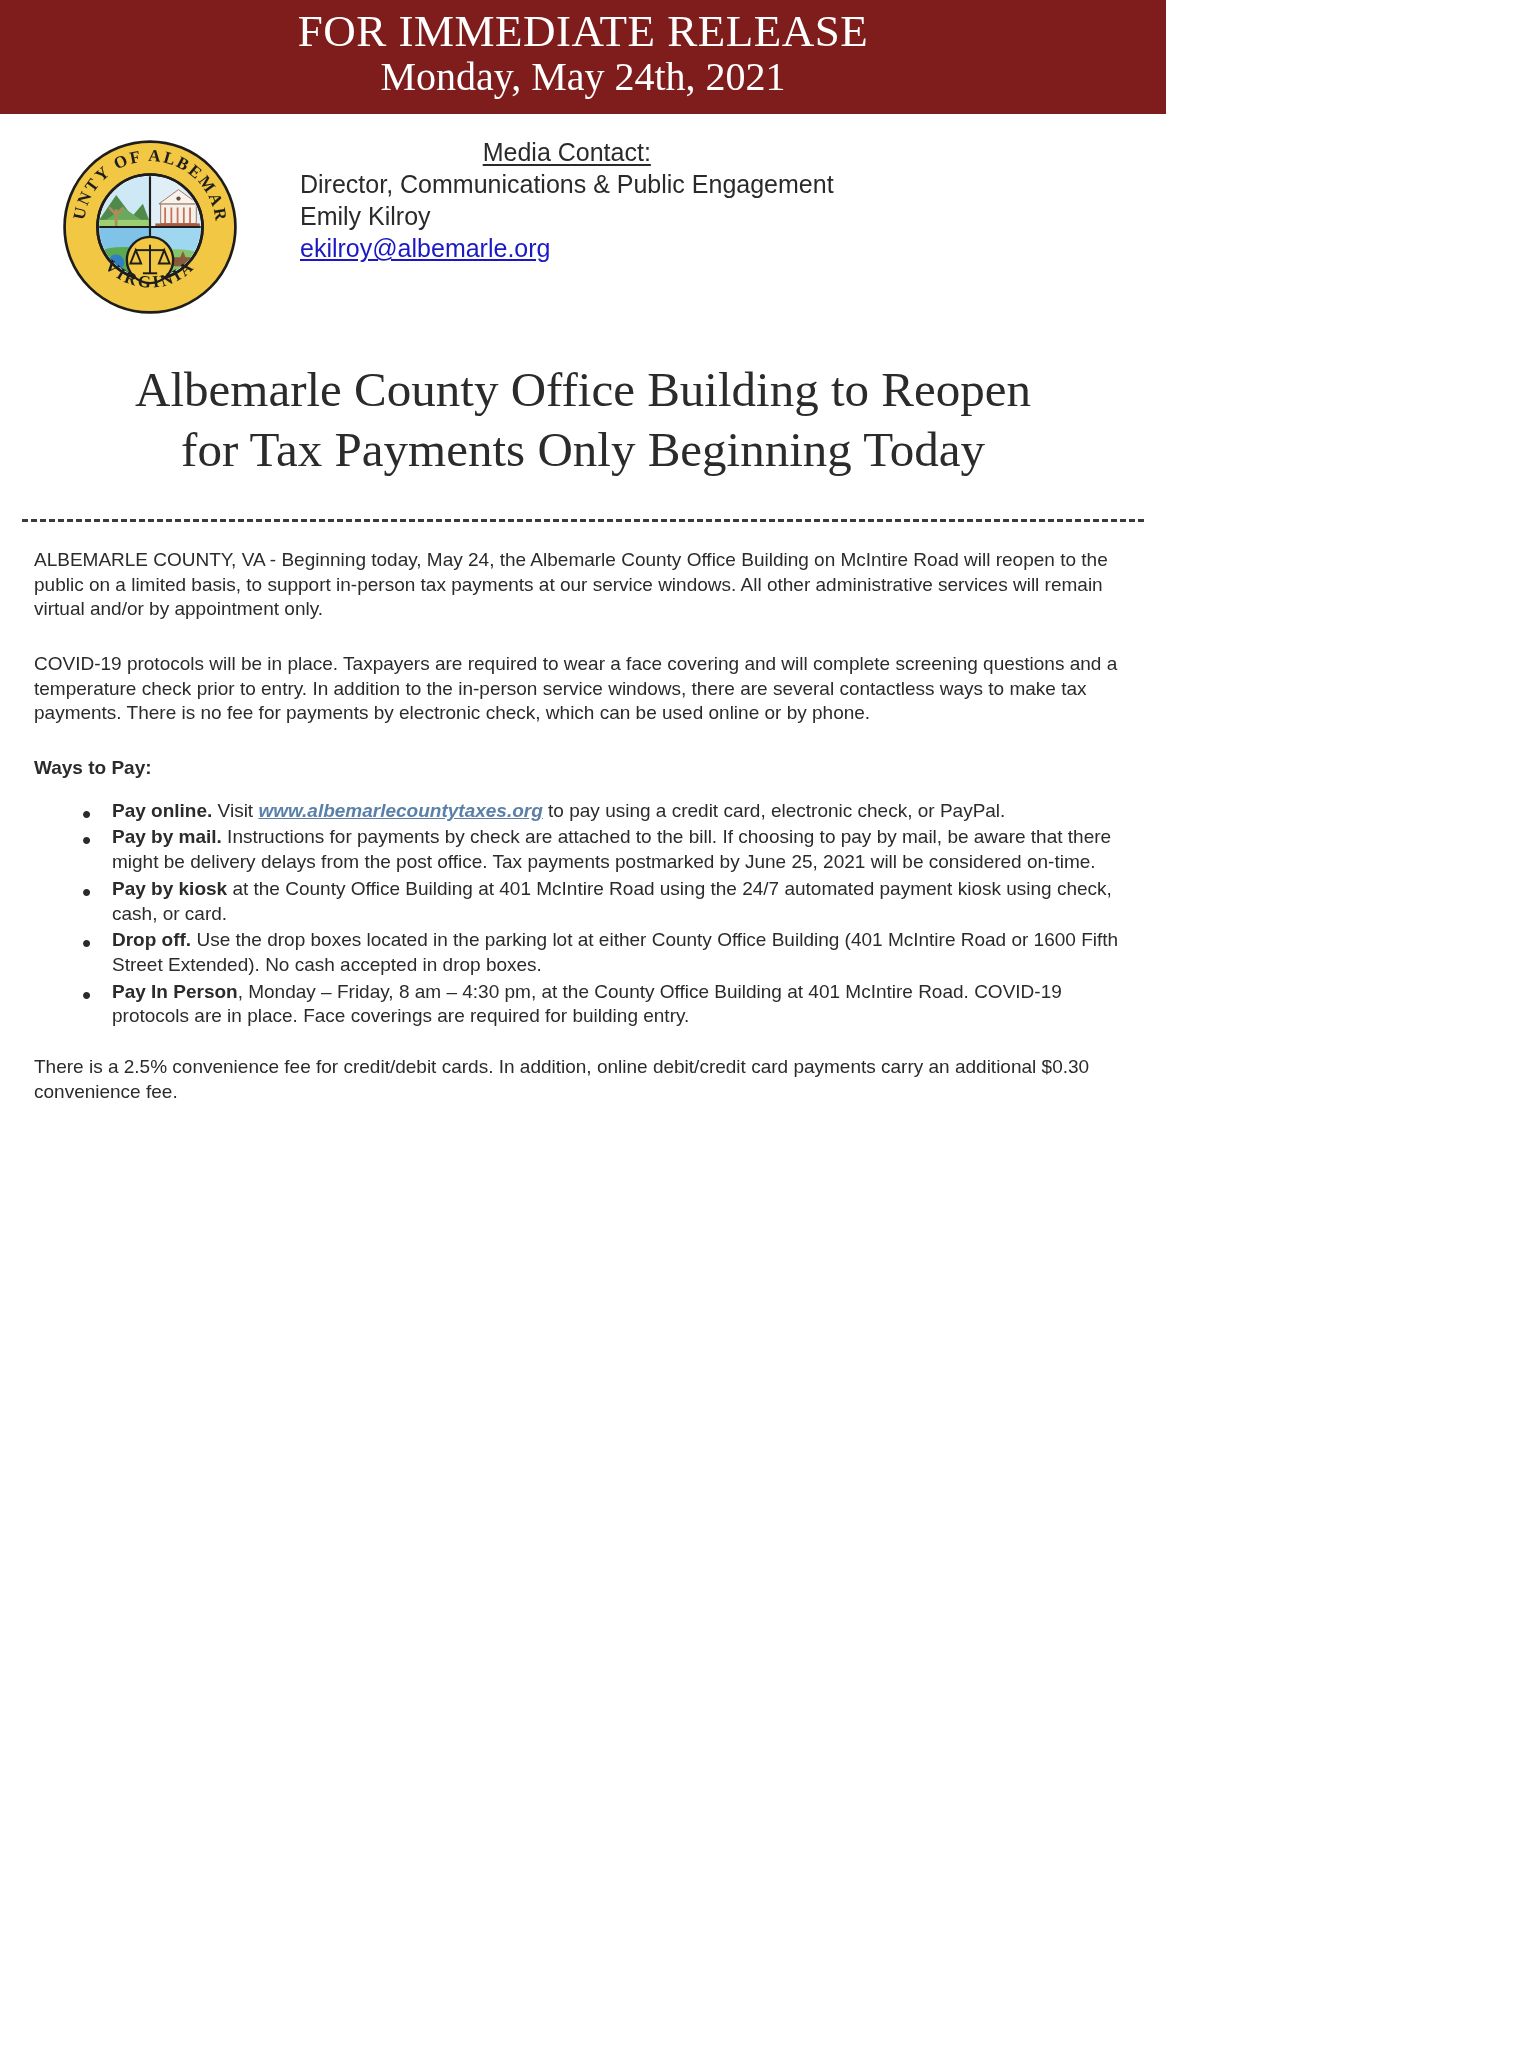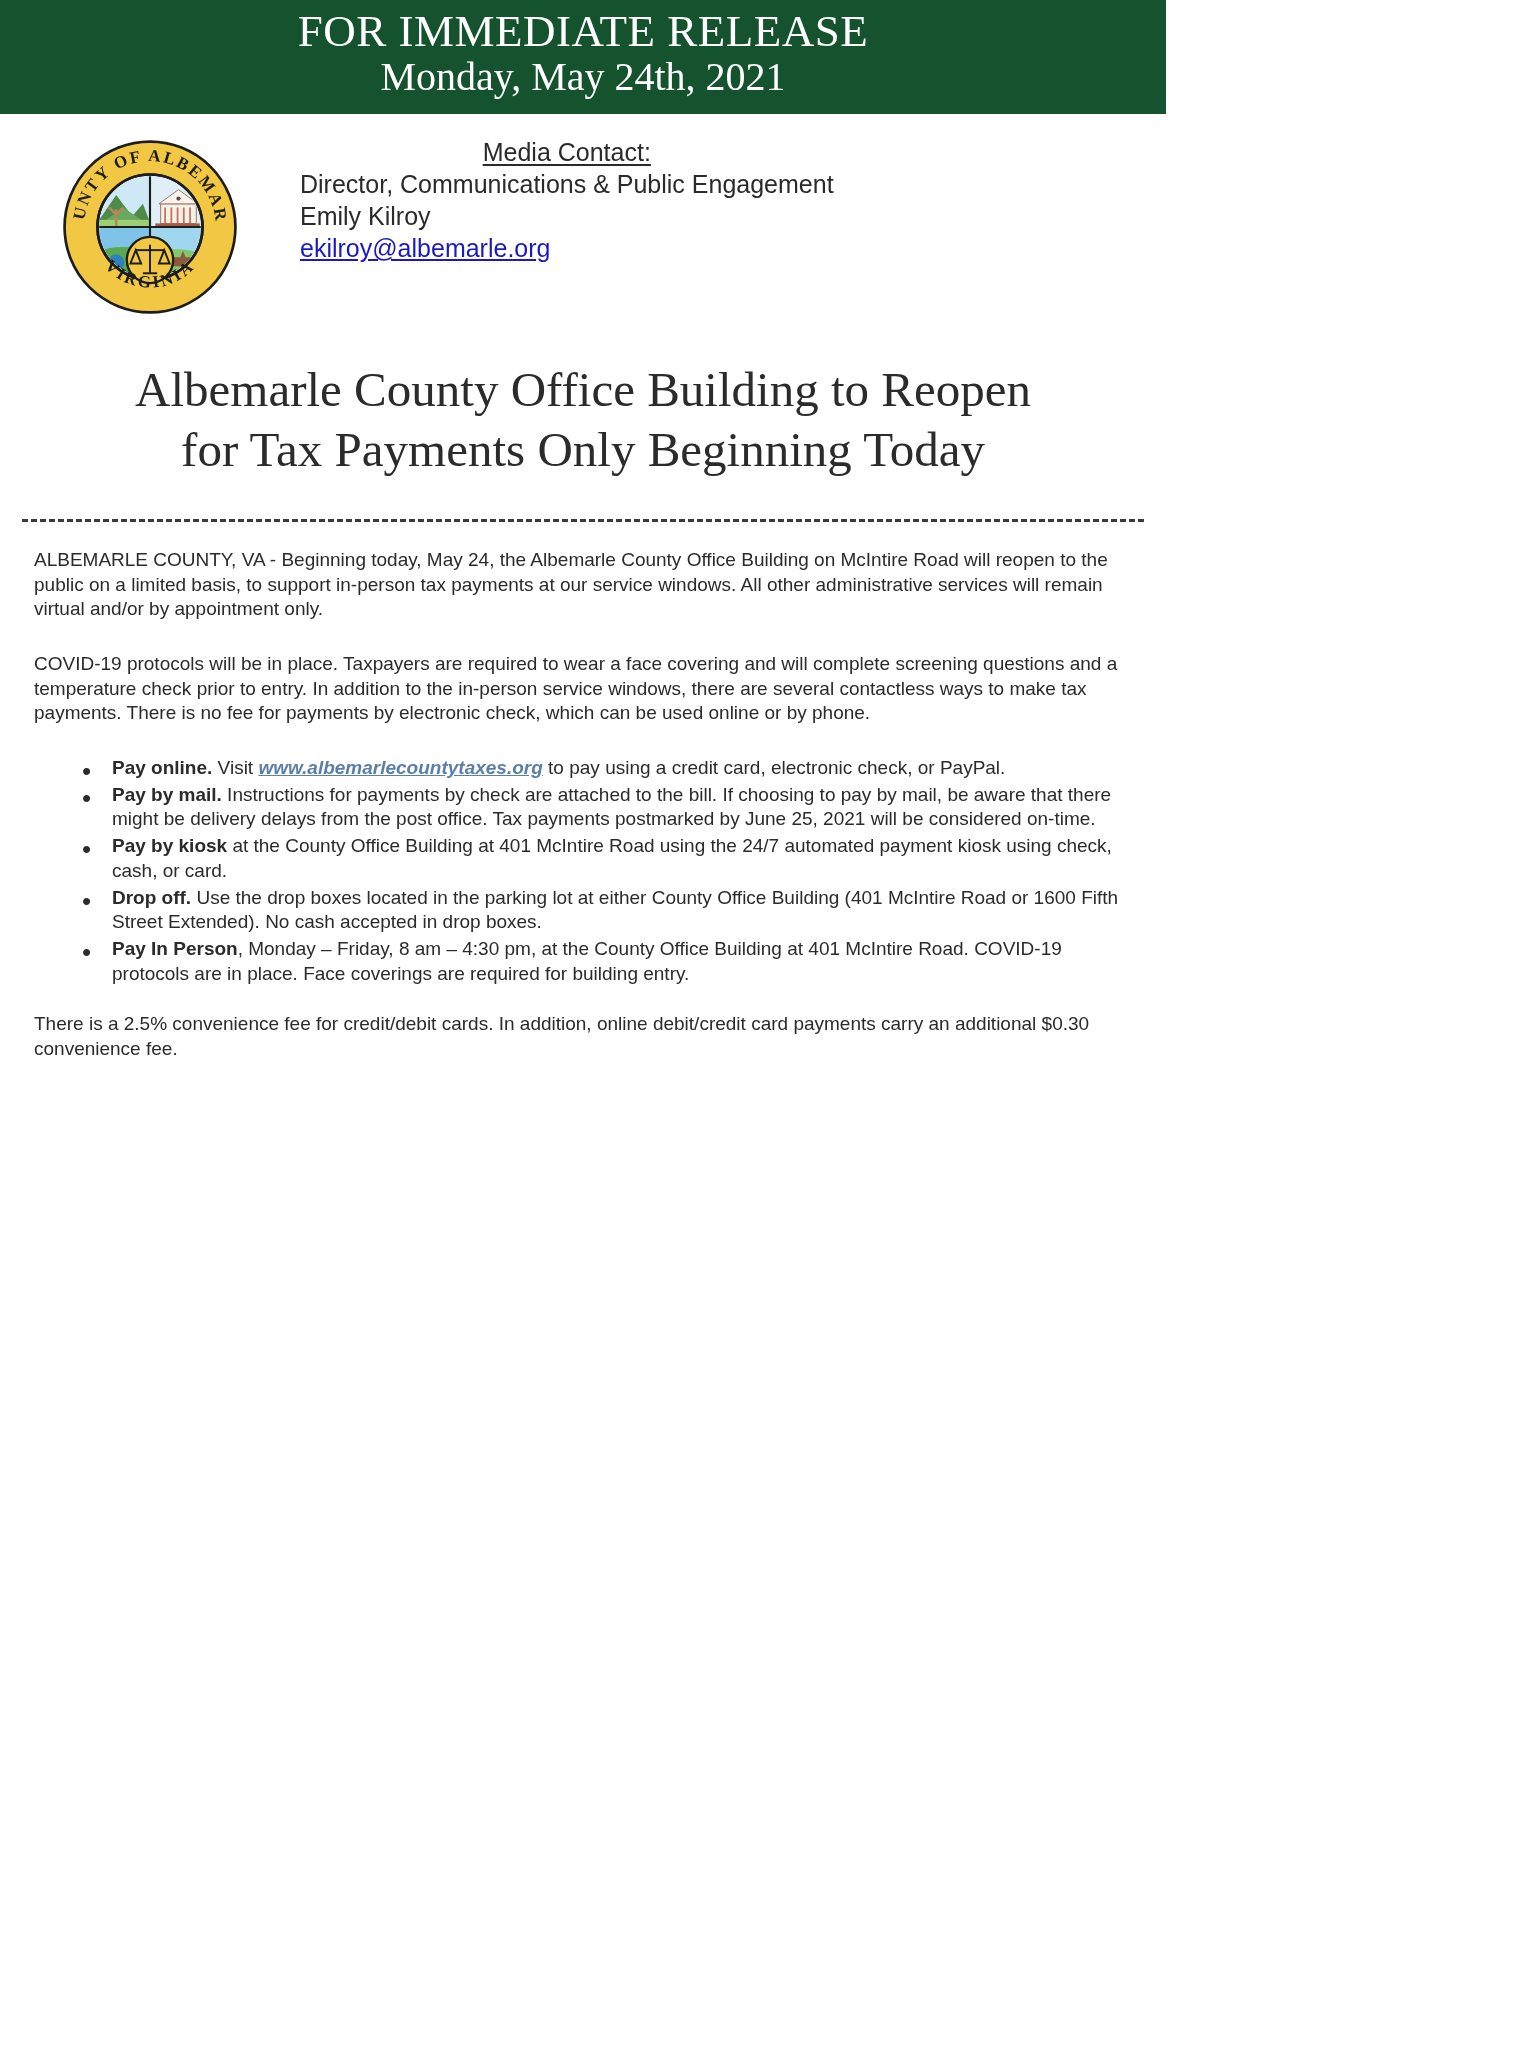--- a/index.html
+++ b/index.html
@@ -8,21 +8,21 @@
     background: #ffffff;
   }
   body {
     width: 1166px;
     font-family: "Liberation Sans", sans-serif;
     color: #231f20;
   }
 
   
   .banner {
-    background: #14532d;
+    background: #7f1d1d;
     color: #ffffff;
     text-align: center;
     padding: 6px 0 14px 0;
     font-family: "Liberation Serif", serif;
   }
   .banner-line1 {
     font-size: 45px;
     line-height: 1.12;
     letter-spacing: 0.5px;
   }
@@ -217,20 +217,21 @@
 </div>
 
 <h1 class="headline">Albemarle County Office Building to Reopen for Tax Payments Only Beginning Today</h1>
 
 <div class="rule"></div>
 
 <div class="body">
   <p>ALBEMARLE COUNTY, VA - Beginning today, May 24, the Albemarle County Office Building on McIntire Road will reopen to the public on a limited basis, to support in-person tax payments at our service windows. All other administrative services will remain virtual and/or by appointment only.</p>
   <p>COVID-19 protocols will be in place. Taxpayers are required to wear a face covering and will complete screening questions and a temperature check prior to entry. In addition to the in-person service windows, there are several contactless ways to make tax payments. There is no fee for payments by electronic check, which can be used online or by phone.</p>
 
+  <div class="ways-heading">Ways to Pay:</div>
 
   <ul class="pay-list">
       <li><span class="lbl">Pay online.</span> Visit <a href="#" class="link-site">www.albemarlecountytaxes.org</a> to pay using a credit card, electronic check, or PayPal.</li>
       <li><span class="lbl">Pay by mail.</span> Instructions for payments by check are attached to the bill. If choosing to pay by mail, be aware that there might be delivery delays from the post office. Tax payments postmarked by June 25, 2021 will be considered on-time.</li>
       <li><span class="lbl">Pay by kiosk</span> at the County Office Building at 401 McIntire Road using the 24/7 automated payment kiosk using check, cash, or card.</li>
       <li><span class="lbl">Drop off.</span> Use the drop boxes located in the parking lot at either County Office Building (401 McIntire Road or 1600 Fifth Street Extended). No cash accepted in drop boxes.</li>
       <li><span class="lbl">Pay In Person</span>, Monday – Friday, 8 am – 4:30 pm, at the County Office Building at 401 McIntire Road. COVID-19 protocols are in place. Face coverings are required for building entry.</li>
     </ul>
 
   <p class="closing">There is a 2.5% convenience fee for credit/debit cards. In addition, online debit/credit card payments carry an additional $0.30 convenience fee.</p>

